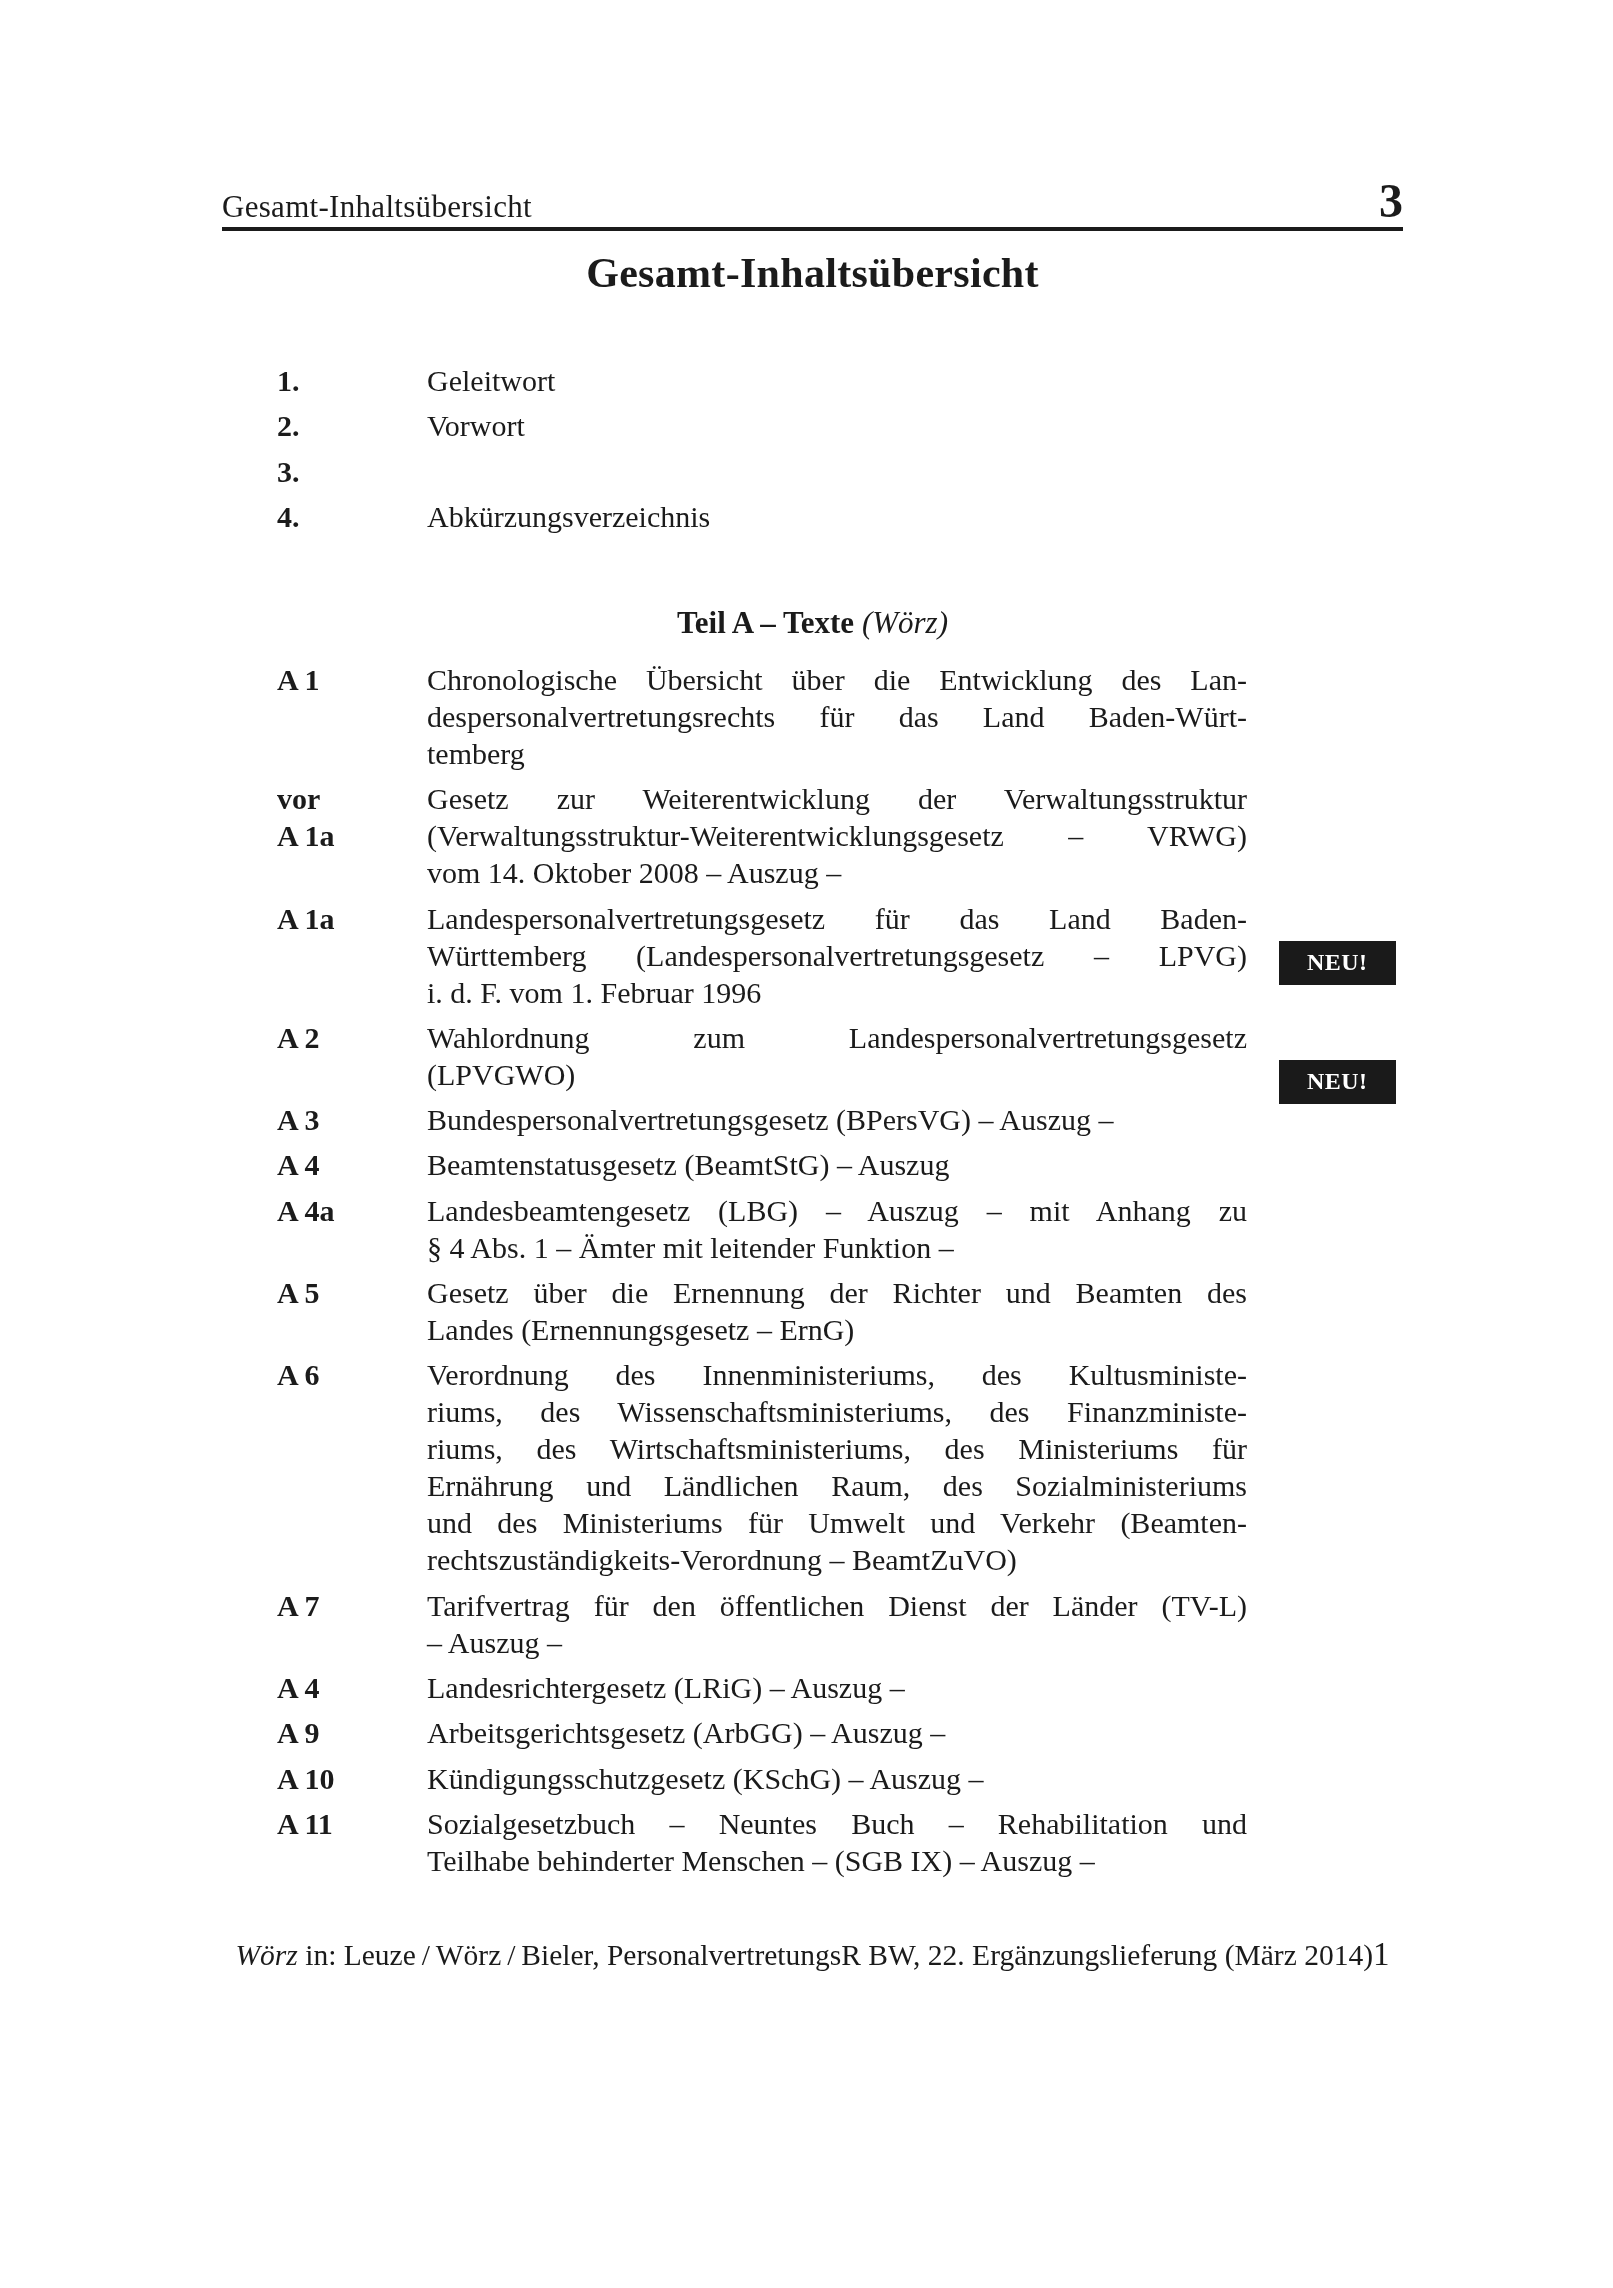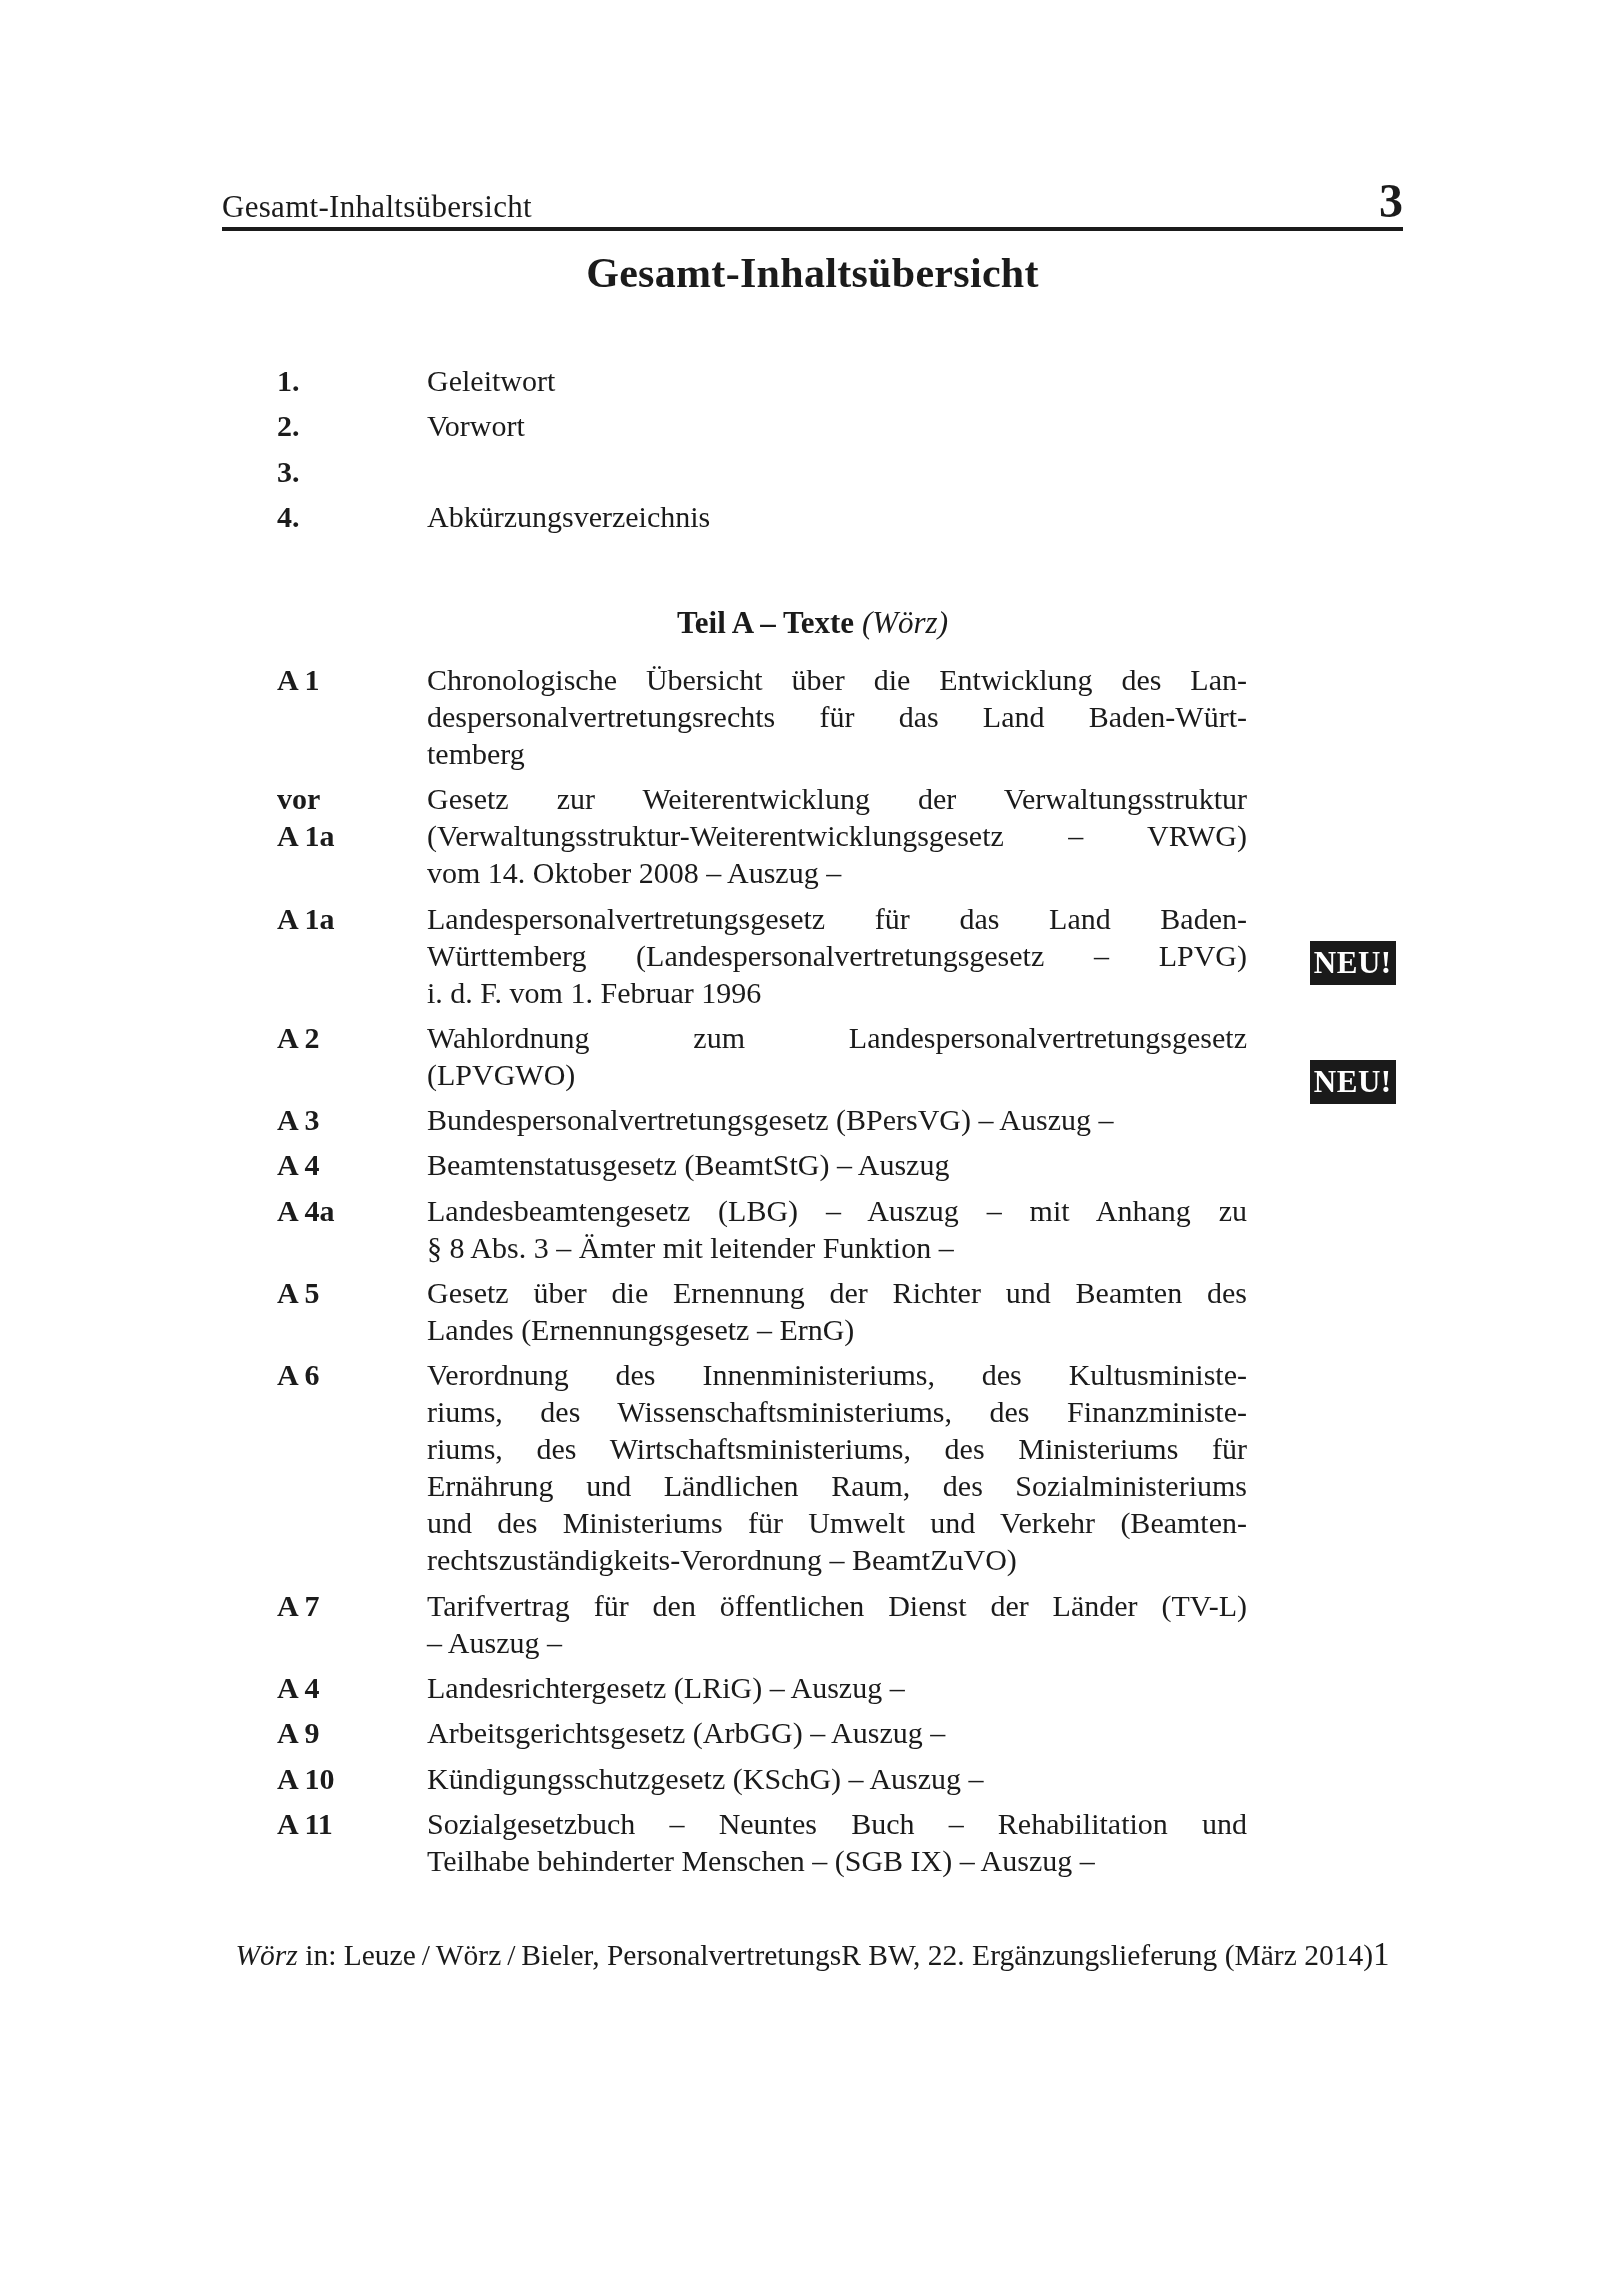--- a/index.html
+++ b/index.html
@@ -107,27 +107,27 @@
     line-height: 37px;
   }
   .text-line.just {
     text-align: justify;
     text-align-last: justify;
   }
   .neu-badge {
     position: absolute;
     right: 7.4px;
     height: 44px;
-    padding: 0 4px;
+    padding: 0 28px;
     display: flex;
     align-items: center;
     justify-content: center;
     background: var(--badge-bg, #1a1a1a);
     color: var(--badge-fg, #ffffff);
-    font-size: 31px;
+    font-size: 24px;
     font-weight: bold;
     letter-spacing: 0.5px;
   }
   
   .page-footer {
     position: absolute;
     left: 222px;
     right: 210px;
     top: 1936px;
     display: flex;
@@ -248,21 +248,21 @@
           <div class="text-line">Beamtenstatusgesetz (BeamtStG) – Auszug</div>
         </div>
   </div>
 
   <div class="entry-row">
     <div class="entry-id">
           <div class="id-line">A 4a</div>
         </div>
     <div class="entry-text">
           <div class="text-line just">Landesbeamtengesetz (LBG) – Auszug – mit Anhang zu</div>
-          <div class="text-line">§ 8 Abs. 3 – Ämter mit leitender Funktion –</div>
+          <div class="text-line">§ 4 Abs. 1 – Ämter mit leitender Funktion –</div>
         </div>
   </div>
 
   <div class="entry-row">
     <div class="entry-id">
           <div class="id-line">A 5</div>
         </div>
     <div class="entry-text">
           <div class="text-line just">Gesetz über die Ernennung der Richter und Beamten des</div>
           <div class="text-line">Landes (Ernennungsgesetz – ErnG)</div>

